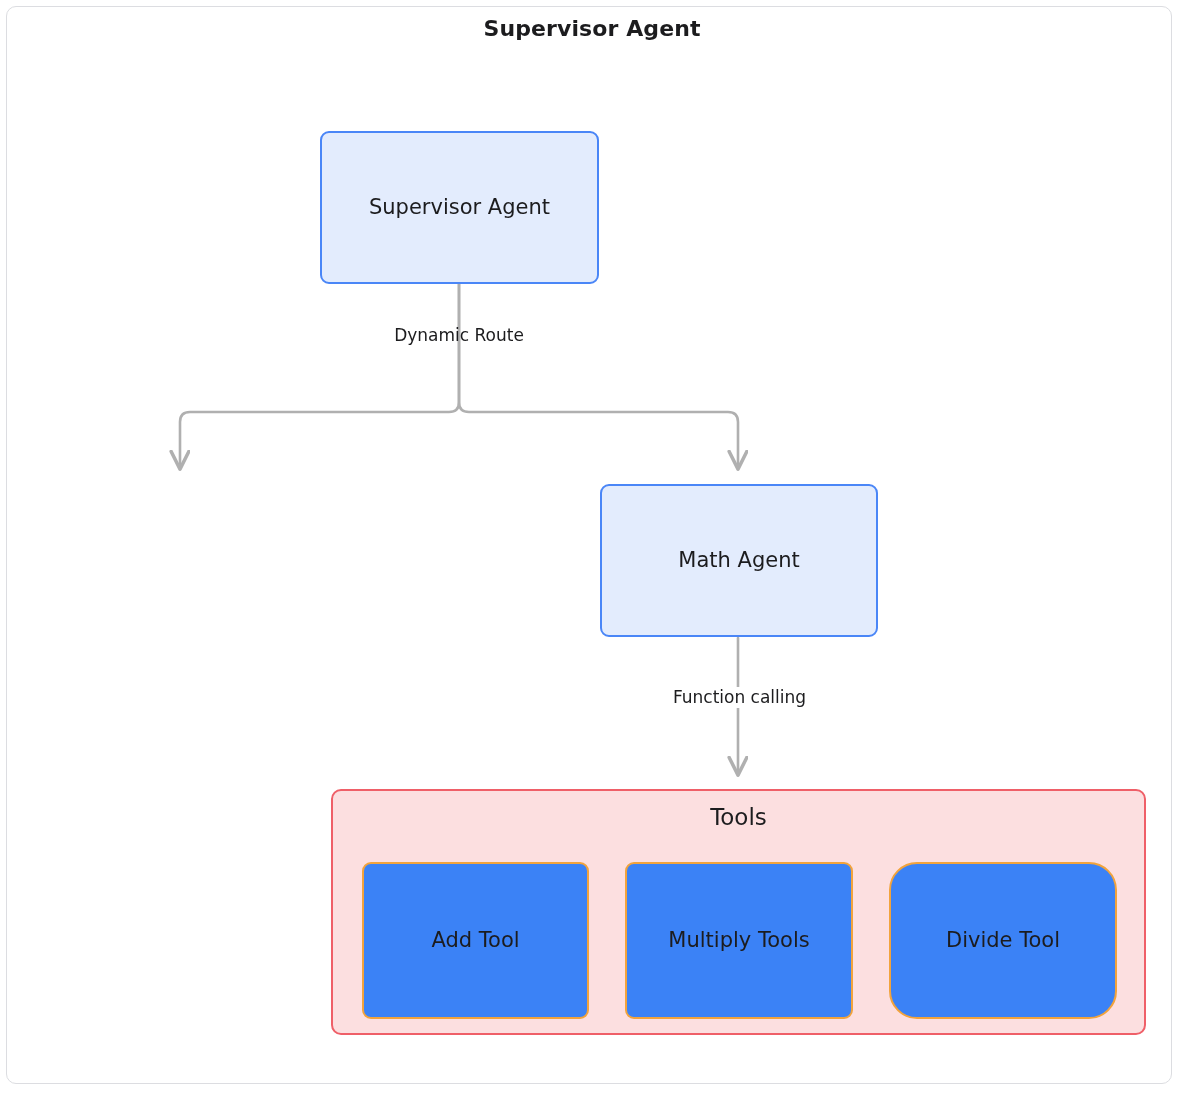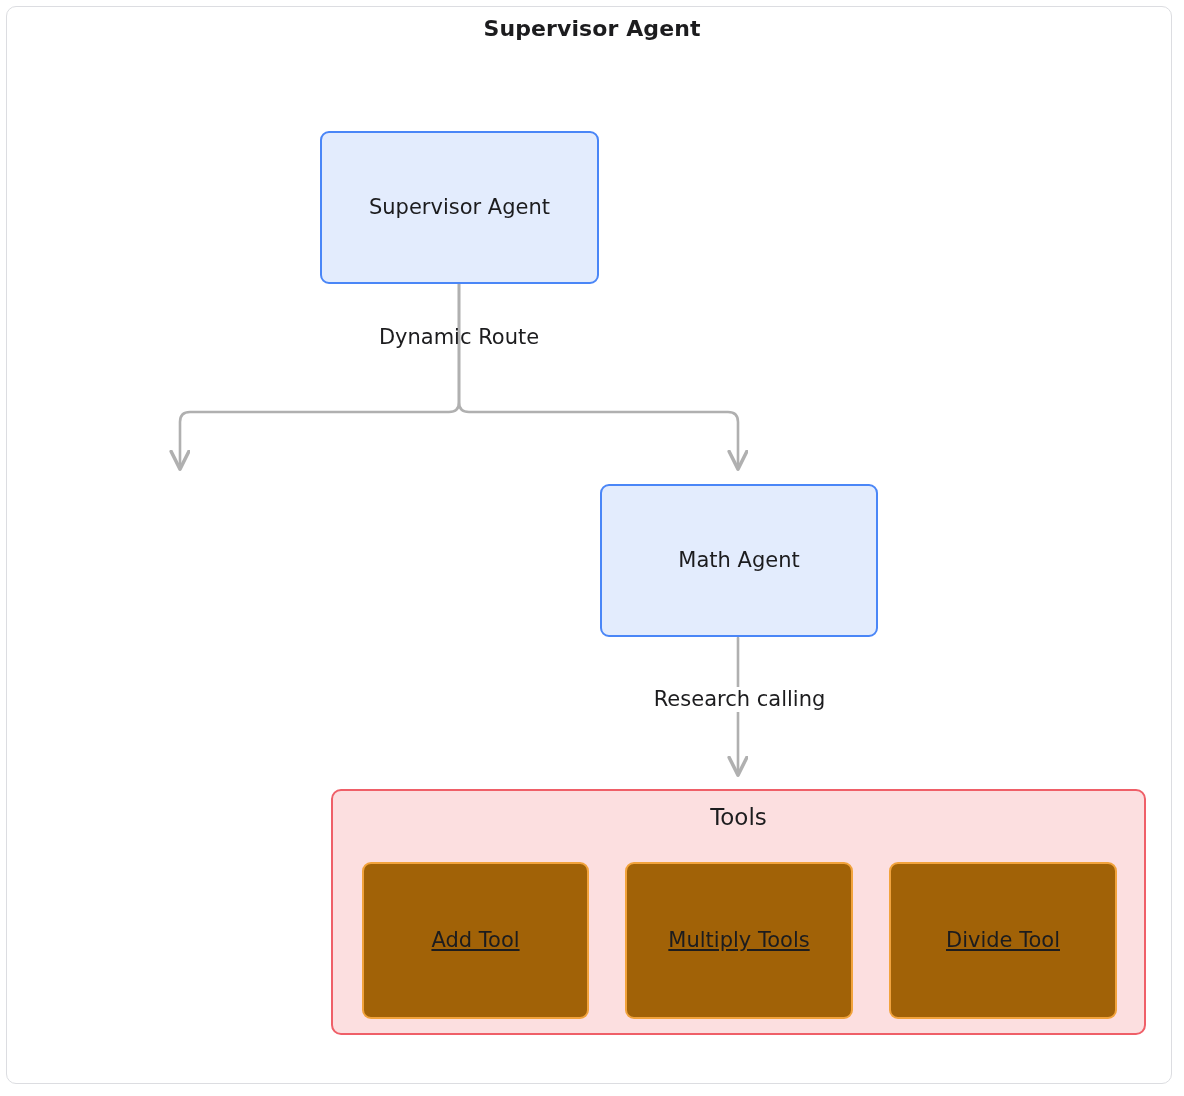--- a/index.html
+++ b/index.html
@@ -71,24 +71,23 @@
     line-height: 1.25;
     color: #1c1c1e;
   }
 
   .node.agent {
     background: #e3ecfd;
     border: 2.6px solid #4a86f7;
   }
 
   .node.tool {
-    background: #a16207;
+    background: #3b82f6;
     border: 2.6px solid #f2a33c;
     font-size: 21px;
-    text-decoration: underline;
   }
 
   #node-supervisor { left: 320px; top: 131px; width: 279px; height: 153px; }
   #node-research   { left: 42px;  top: 484px; width: 279px; height: 153px; }
   #node-math       { left: 600px; top: 484px; width: 278px; height: 153px; }
 
   
   .cluster {
     position: absolute;
     box-sizing: border-box;
@@ -107,26 +106,26 @@
     left: 0;
     top: 13px;
     width: 100%;
     text-align: center;
     font-size: 23px;
     color: #1c1c1e;
   }
 
   #node-add      { left: 362px;  top: 862px; width: 227px; height: 157px; }
   #node-multiply { left: 625px;  top: 862px; width: 228px; height: 157px; }
-  #node-divide   { left: 889px;  top: 862px; width: 228px; height: 157px; }
+  #node-divide   { left: 889px;  top: 862px; width: 228px; height: 157px; border-radius: 28px; }
 
   
   .edge-label {
     position: absolute;
-    font-size: 21px;
+    font-size: 17px;
     color: #1c1c1e;
     white-space: nowrap;
     text-align: center;
     line-height: 1;
   }
   #label-dynamic-route {
     left: 359px;
     top: 327px;
     width: 200px;
   }
@@ -170,21 +169,21 @@
     <span>Supervisor Agent</span>
   </div>
 
   <div class="edge-label" id="label-dynamic-route">Dynamic Route</div>
 
 
   <div class="node agent" id="node-math">
     <span>Math Agent</span>
   </div>
 
-  <div class="edge-label" id="label-function-calling">Research calling</div>
+  <div class="edge-label" id="label-function-calling">Function calling</div>
 
   <div class="cluster" id="cluster-tools">
     <div class="cluster-title">Tools</div>
   </div>
 
   <div class="node tool" id="node-add">
     <span>Add Tool</span>
   </div>
 
   <div class="node tool" id="node-multiply">

